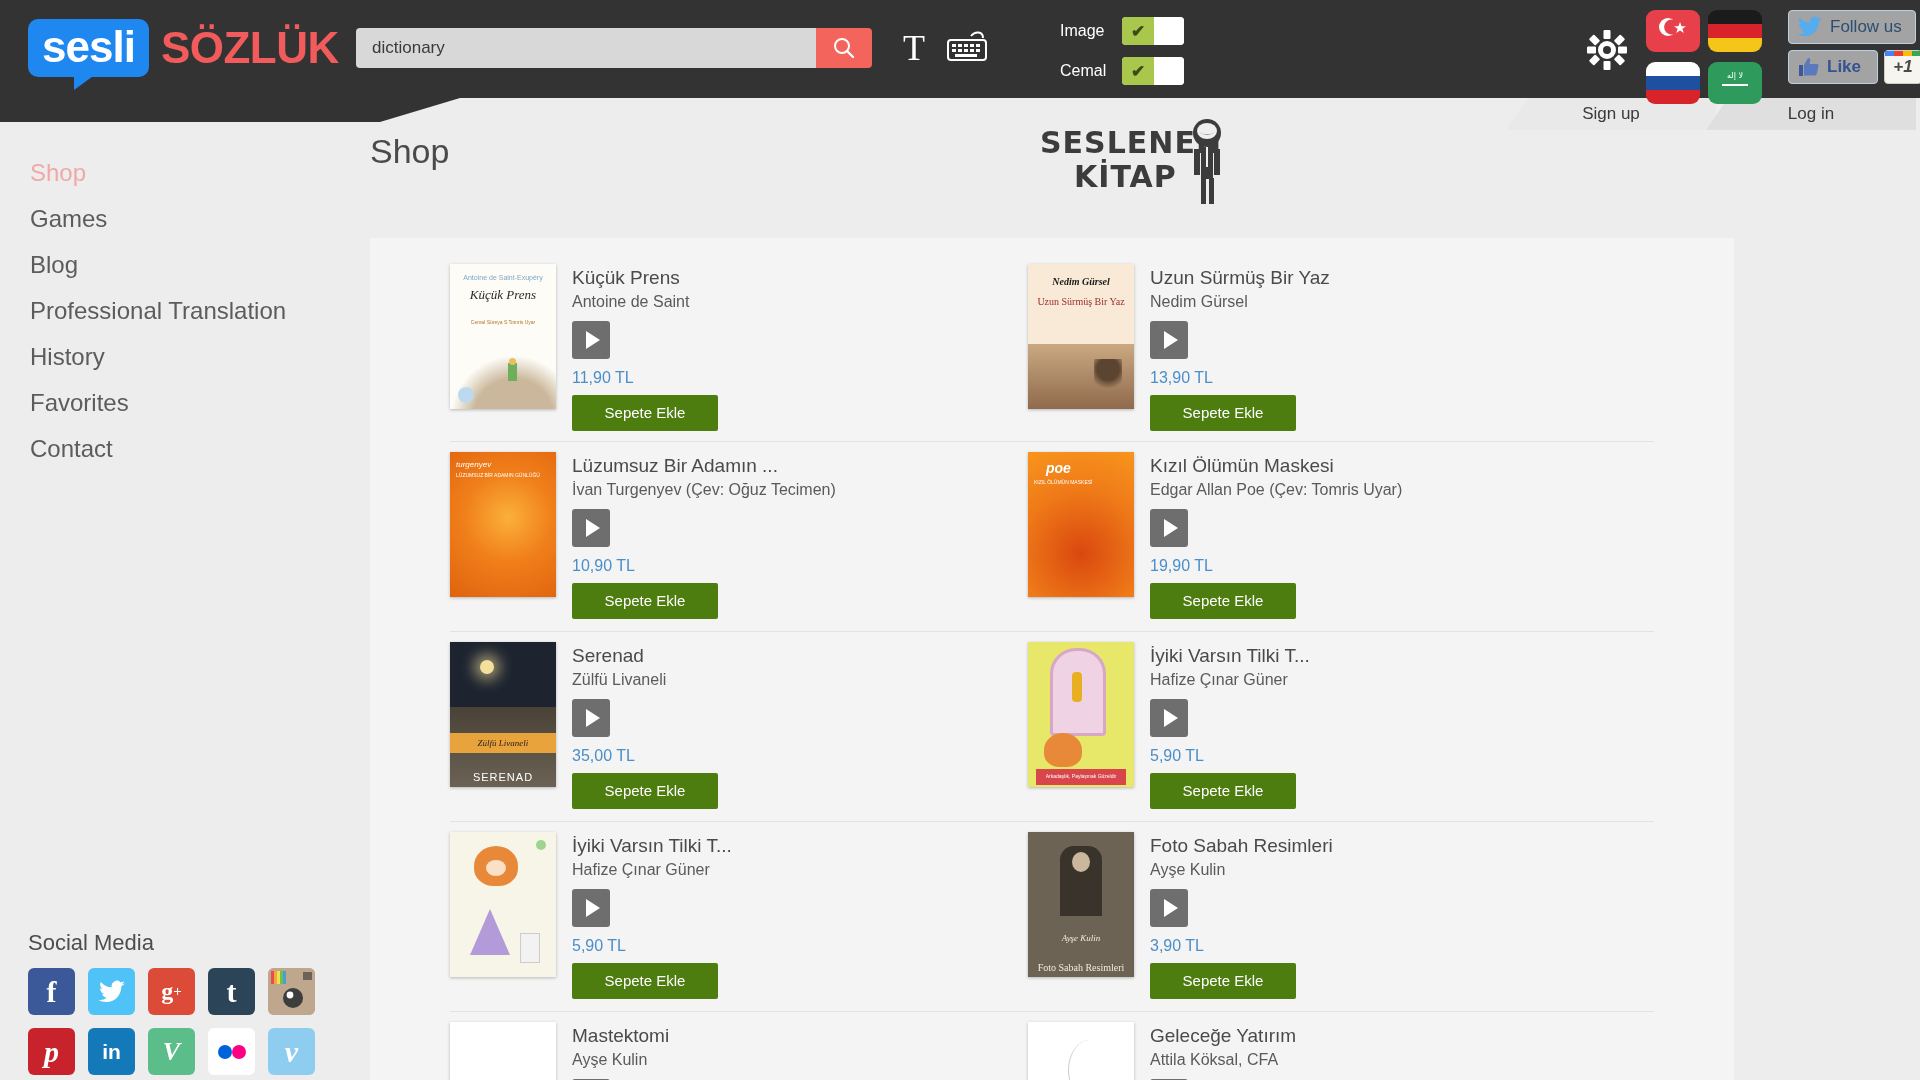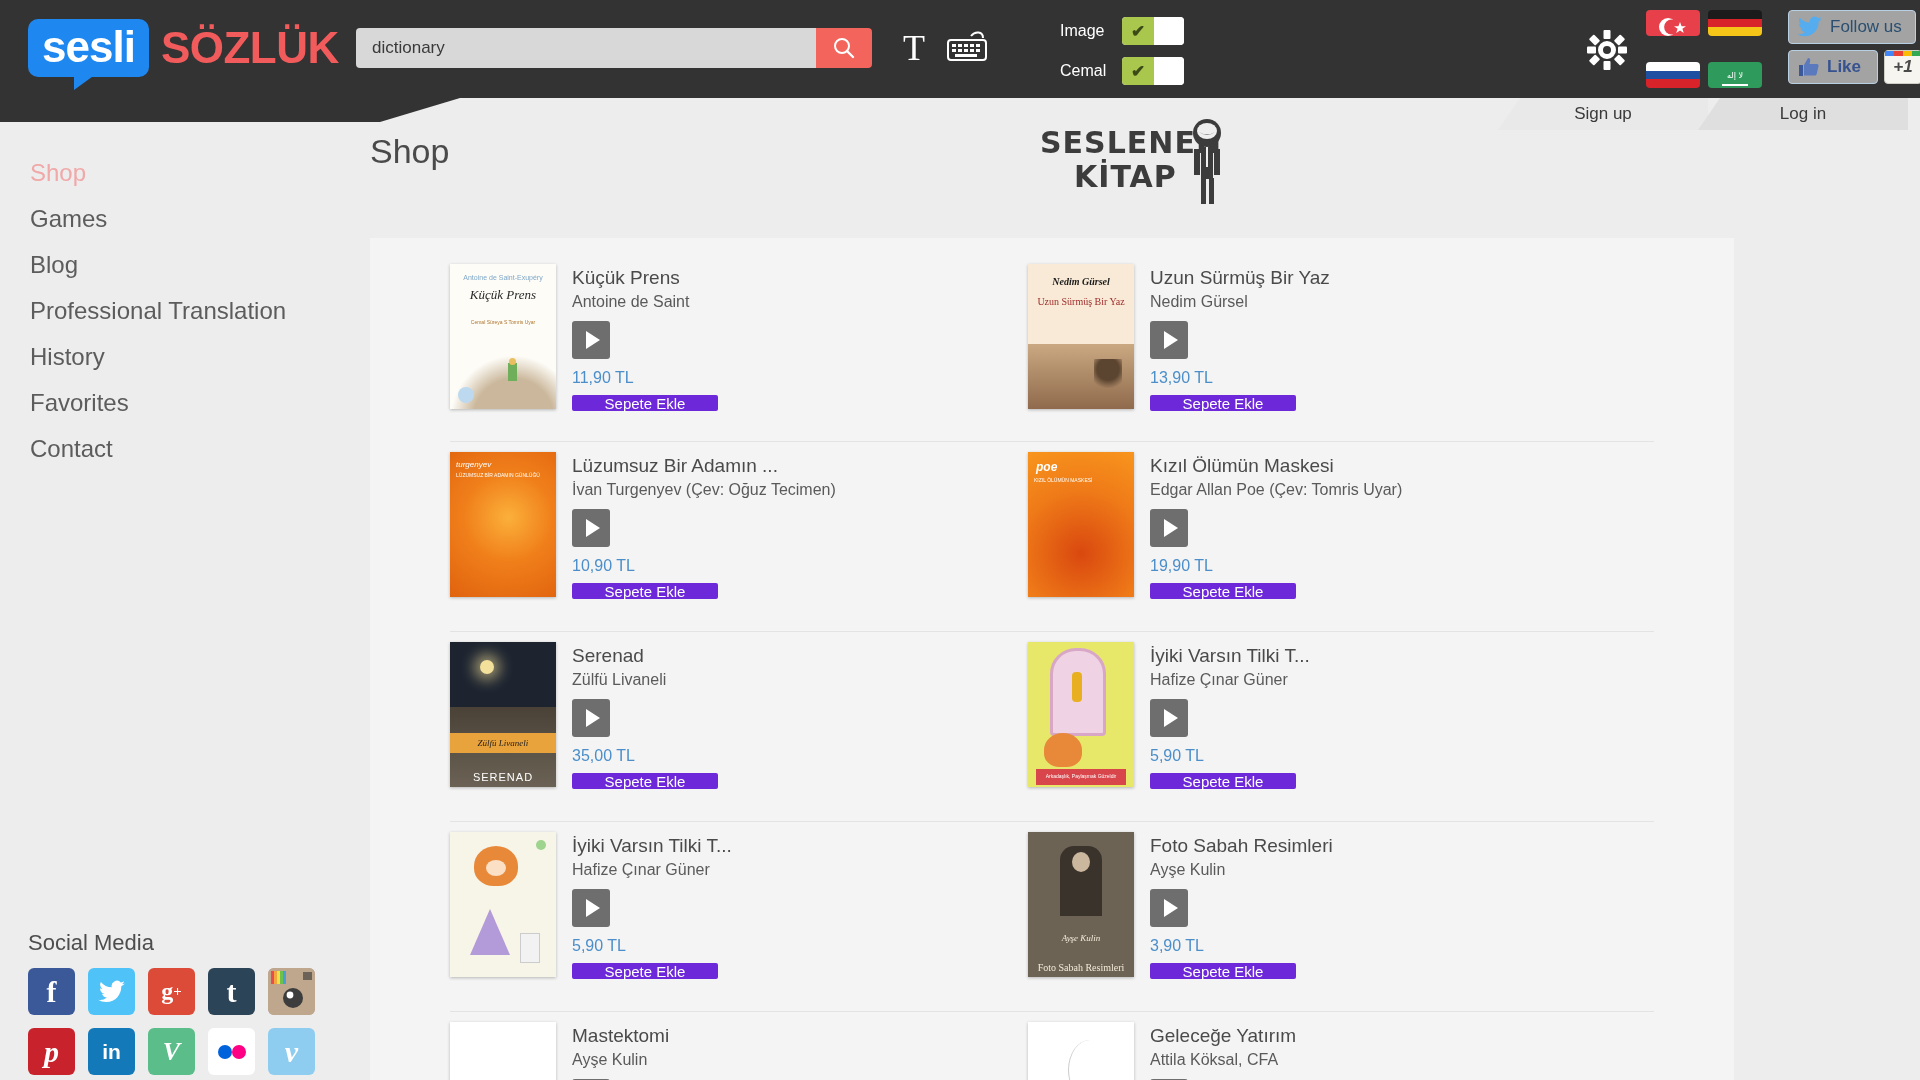--- a/index.html
+++ b/index.html
@@ -95,22 +95,22 @@
   }
   .toggle .knob { flex: 1; background: #ffffff; }
 
   .gear {
     position: absolute; left: 1585px; top: 28px;
     width: 44px; height: 44px; cursor: pointer;
   }
 
   .flags { position: absolute; left: 1646px; top: 10px; width: 124px; }
   .flag {
-    width: 54px; height: 26px; border-radius: 4px;
-    display: inline-block; margin: 0 4px 22px 0;
+    width: 54px; height: 42px; border-radius: 9px;
+    display: inline-block; margin: 0 4px 6px 0;
     overflow: hidden; position: relative; cursor: pointer;
   }
   .fl-tr { background: #e8404a; }
   .fl-de { background: linear-gradient(#1b1b1b 0 33.3%, #d8232a 33.3% 66.6%, #f5c518 66.6% 100%); }
   .fl-ru { background: linear-gradient(#ffffff 0 33.3%, #1f4fa0 33.3% 66.6%, #d8232a 66.6% 100%); }
   .fl-sa { background: #2e9b5c; }
 
   .social-btns { position: absolute; left: 1788px; top: 10px; }
   .sbtn {
     height: 34px; border-radius: 4px; background: #a3a3a3;
@@ -123,21 +123,21 @@
   .sbtn.gp {
     width: 38px; background: #f7f5ef; border-color: #cfcfc6;
     justify-content: center; color: #4a4a4a; font-weight: bold;
     font-style: italic; position: absolute; left: 96px; top: 40px;
   }
   .gp-stripe { position: absolute; left: 0; top: 0; width: 100%; height: 5px; display: flex; }
   .gp-stripe i { flex: 1; }
 
   
   .authbar {
-    position: absolute; right: 12px; top: 98px;
+    position: absolute; right: 4px; top: 98px;
     height: 32px; display: flex; z-index: 28;
   }
   .auth-item {
     width: 210px; height: 32px;
     display: flex; align-items: center; justify-content: center;
     font-size: 17px; color: #3a3a3a; cursor: pointer;
   }
   .auth-signup { background: #e9e9e9; clip-path: polygon(22px 0, 100% 0, 100% 100%, 0 100%); }
   .auth-login { background: #dfdfdf; clip-path: polygon(22px 0, 100% 0, 100% 100%, 0 100%); margin-left: -10px; }
 
@@ -225,22 +225,22 @@
     display: flex; align-items: center; justify-content: center;
     cursor: pointer;
   }
   .play-btn::after {
     content: ""; border-left: 14px solid #ffffff;
     border-top: 9px solid transparent; border-bottom: 9px solid transparent;
     margin-left: 3px;
   }
   .book-price { font-size: 16px; color: #4b8ec9; margin-top: 10px; }
   .cart-btn {
-    width: 146px; height: 16px; margin-top: 8px;
-    background: #6d28d9; border: none; border-radius: 2px;
+    width: 146px; height: 36px; margin-top: 8px;
+    background: #4d7c0f; border: none; border-radius: 2px;
     color: #ffffff; font-size: 15px; cursor: pointer;
     font-family: "Liberation Sans", sans-serif;
   }
   
   .book-row.compact .book-cell { padding-top: 10px; }
 </style>
 </head>
 <body>
 
 <div class="header">
@@ -477,21 +477,21 @@
       <div class="book-info">
         <div class="book-title">Lüzumsuz Bir Adamın ...</div>
         <div class="book-author">İvan Turgenyev (Çev: Oğuz Tecimen)</div>
         <div class="play-btn"></div>
         <div class="book-price">10,90 TL</div>
         <button class="cart-btn">Sepete Ekle</button>
       </div>
     </div>
     <div class="book-cell">
       <div class="book-cover" style="background:radial-gradient(circle at 50% 70%, #d9480f 0%, #ef7a18 55%, #f8951d 100%);">
-        <div style="padding:8px 6px 0 8px;font-size:12px;font-style:italic;font-weight:bold;color:#fff;">poe</div>
+        <div style="padding:8px 6px 0 18px;font-size:14px;font-style:italic;font-weight:bold;color:#fff;">poe</div>
         <div style="padding:3px 6px;font-size:5px;color:#fff;line-height:1.3;">KIZIL ÖLÜMÜN MASKESİ</div>
       </div>
       <div class="book-info">
         <div class="book-title">Kızıl Ölümün Maskesi</div>
         <div class="book-author">Edgar Allan Poe (Çev: Tomris Uyar)</div>
         <div class="play-btn"></div>
         <div class="book-price">19,90 TL</div>
         <button class="cart-btn">Sepete Ekle</button>
       </div>
     </div>

